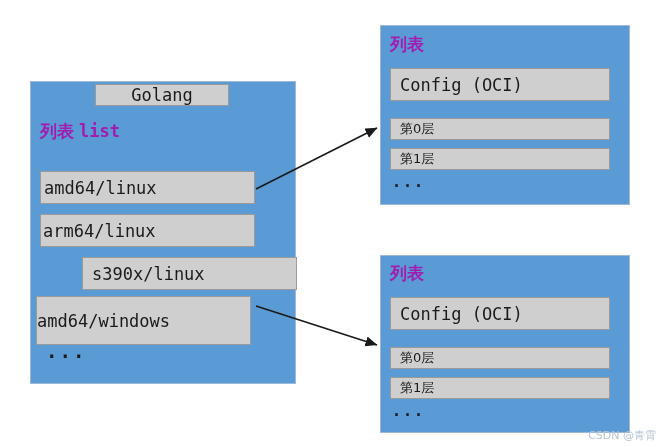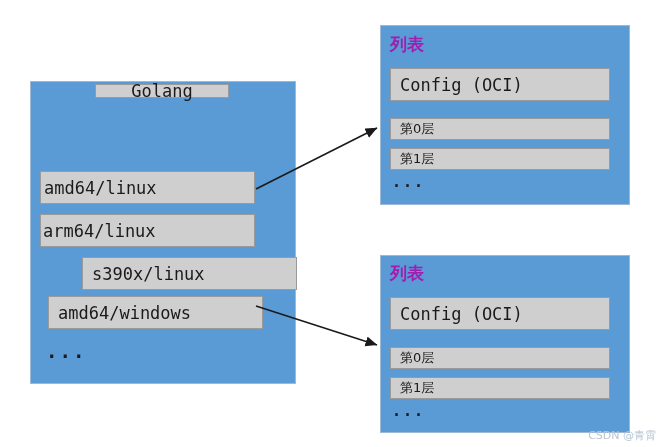--- a/index.html
+++ b/index.html
@@ -83,38 +83,41 @@
     white-space: nowrap;
   }
 </style>
 </head>
 <body>
 
 <div id="canvas">
 
   <div class="panel" id="list-panel" style="left:30px; top:81px; width:266px; height:303px;"></div>
 
-  <div class="chip mono" id="golang-chip" style="left:95px; top:84px; width:134px; height:14px; font-size:17px;">
+  <div class="chip mono" id="golang-chip" style="left:95px; top:84px; width:134px; height:22px; font-size:17px;">
     <span style="width:100%; text-align:center;">Golang</span>
   </div>
 
+  <div class="panel-title" id="list-panel-title" style="left:40px; top:120px; font-size:17px;">
+    <span style="font-family:'DejaVu Sans', sans-serif;">列表</span><span style="font-family:'DejaVu Sans Mono','Liberation Mono',monospace; margin-left:5px;">list</span>
+  </div>
 
   <div class="chip mono" style="left:40px; top:171px; width:215px; height:33px; font-size:17px; padding-left:3px;">
     <span>amd64/linux</span>
   </div>
 
   <div class="chip mono" style="left:40px; top:214px; width:215px; height:33px; font-size:17px; padding-left:2px;">
     <span>arm64/linux</span>
   </div>
 
   <div class="chip mono" style="left:40px; top:257px; width:215px; height:33px; font-size:17px; padding-left:9px;margin-left:42px;">
     <span>s390x/linux</span>
   </div>
 
-  <div class="chip mono" style="left:48px; top:296px; width:215px; height:33px; font-size:17px; padding-left:9px;">
+  <div class="chip mono" style="left:36px; top:296px; width:215px; height:49px; font-size:17px; ">
     <span>amd64/windows</span>
   </div>
 
   <div class="ellipsis" style="left:46px; top:340px; font-size:19px;">...</div>
 
   <div class="panel" id="manifest-panel-1" style="left:380px; top:25px; width:250px; height:180px;"></div>
 
   <div class="panel-title" style="left:390px; top:33px; font-size:17px; font-family:'DejaVu Sans', sans-serif;">列表</div>
 
   <div class="chip mono" style="left:390px; top:68px; width:220px; height:33px; font-size:17px; padding-left:9px;">

